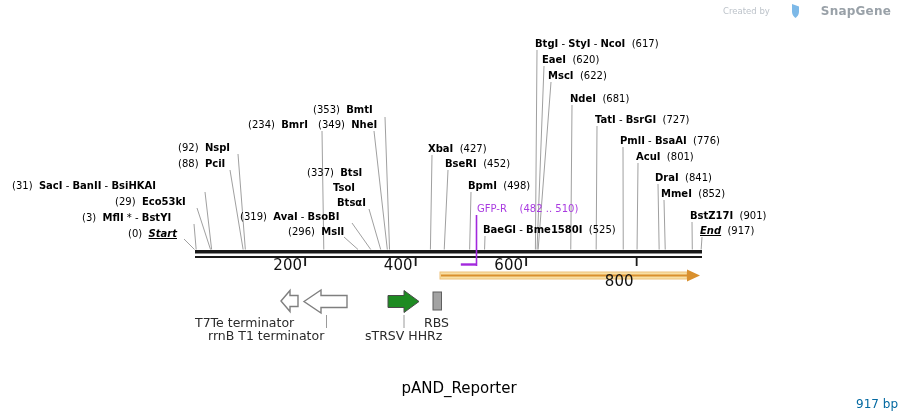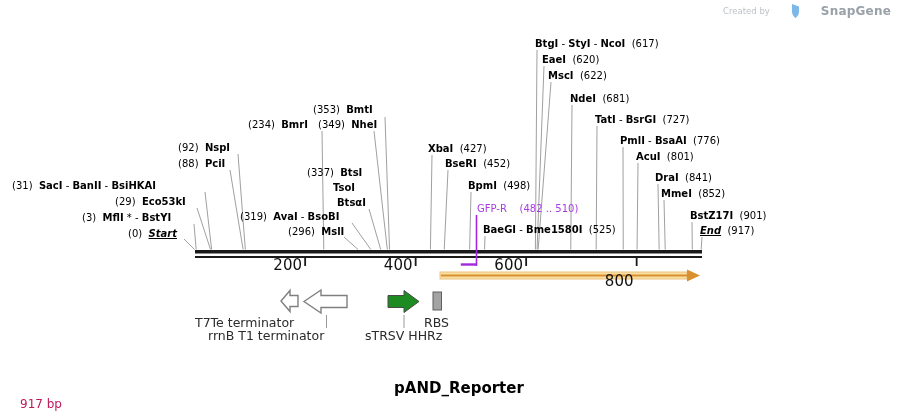--- a/index.html
+++ b/index.html
@@ -7,22 +7,22 @@
          font-family:"DejaVu Sans",sans-serif;}
   #map-canvas{position:absolute;left:0;top:0;pointer-events:none;}
   .lbl{position:absolute;white-space:pre;font-size:10px;line-height:13px;color:#000;}
   .lbl .b{font-weight:bold;}
   .lbl .it{font-style:italic;text-decoration:underline;}
   .ruler-num{position:absolute;font-size:15px;line-height:12px;color:#111;transform:translateX(-100%);white-space:pre;}
   .feat-lbl{position:absolute;font-size:12.5px;line-height:13px;color:#2b2b2b;white-space:pre;}
   #watermark{position:absolute;top:4px;right:7px;display:flex;align-items:center;gap:20px;}
   #watermark .created{font-size:8.5px;color:#bdc3ca;}
   #watermark .brand{font-size:12px;font-weight:600;color:#99a1a8;letter-spacing:.2px;}
-  #map-title{position:absolute;left:0;right:0;top:379px;text-align:center;font-size:15px;font-weight:bold;color:#000;padding-left:20px;}
-  #map-length{position:absolute;left:0;right:0;top:397px;text-align:left;font-size:12px;color:#be185d;margin-left:20px;}
+  #map-title{position:absolute;left:0;right:0;top:379px;text-align:center;font-size:15px;font-weight:normal;color:#000;padding-left:20px;}
+  #map-length{position:absolute;left:0;right:0;top:397px;text-align:right;font-size:12px;color:#0369a1;margin-left:20px;}
 </style>
 </head>
 <body>
 
 <div id="stage">
 
   <svg id="map-canvas" width="898" height="420">
       <line x1="385" y1="117" x2="389.5325" y2="249.5" stroke="#a0a0a0" stroke-width="1"></line>
       <line x1="322" y1="131" x2="323.78499999999997" y2="249.5" stroke="#a0a0a0" stroke-width="1"></line>
       <line x1="374" y1="131" x2="387.3225" y2="249.5" stroke="#a0a0a0" stroke-width="1"></line>

